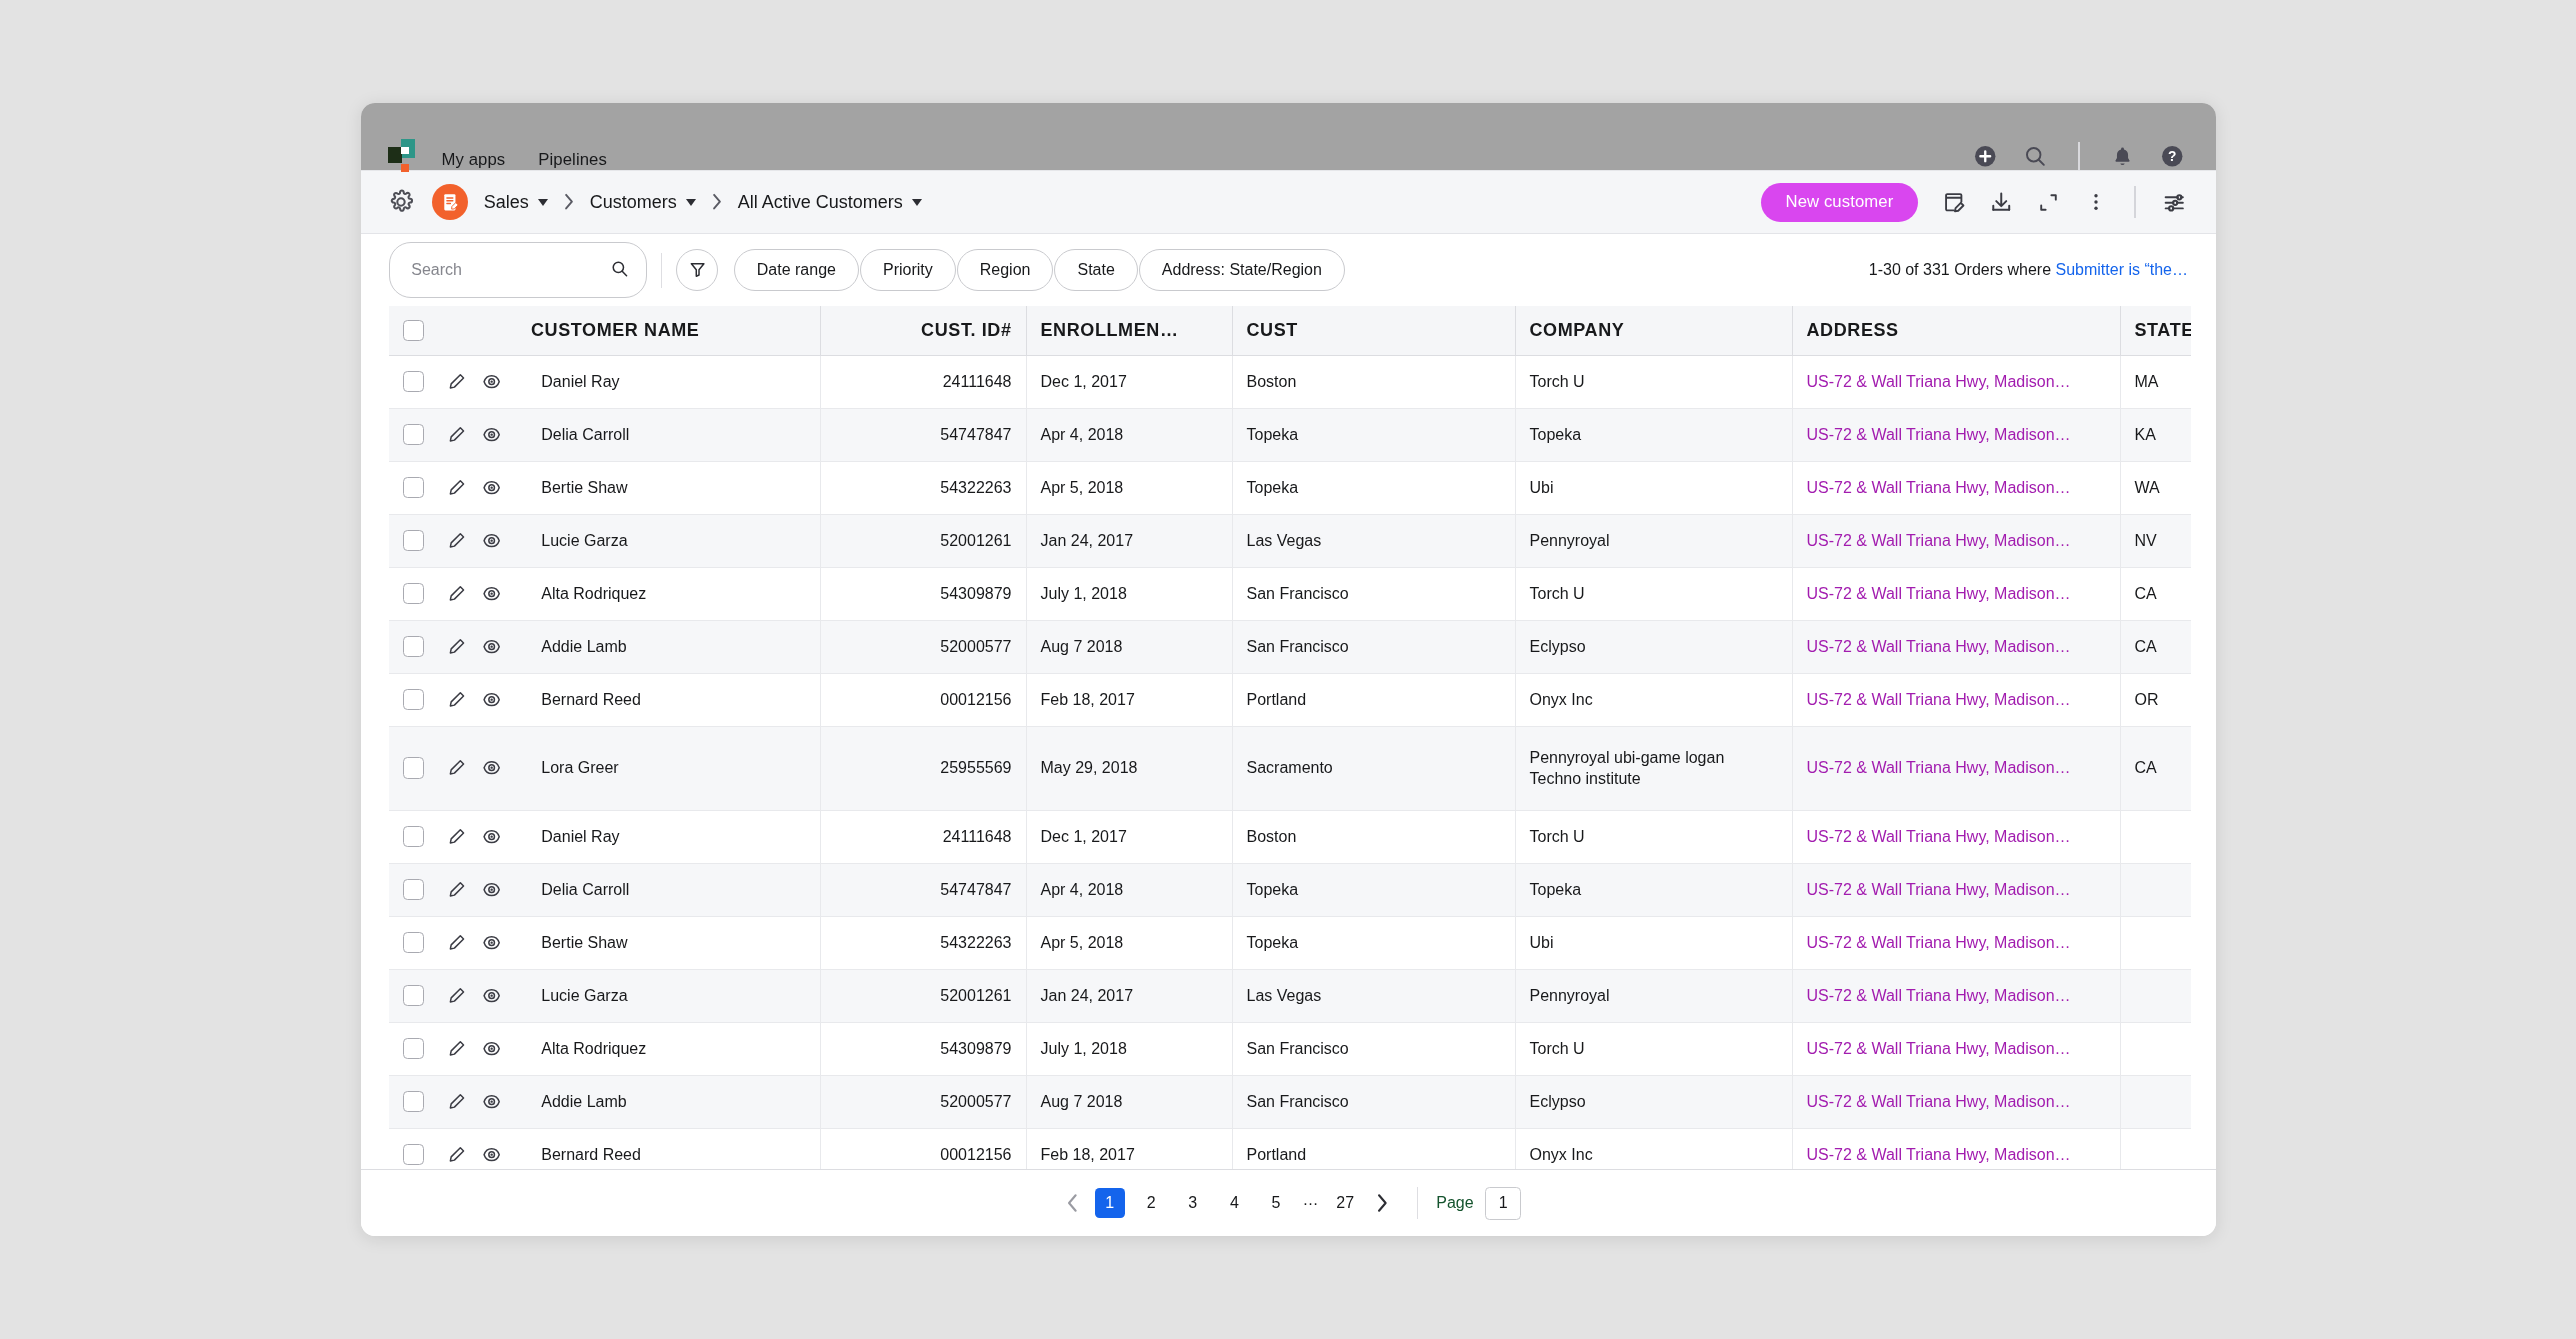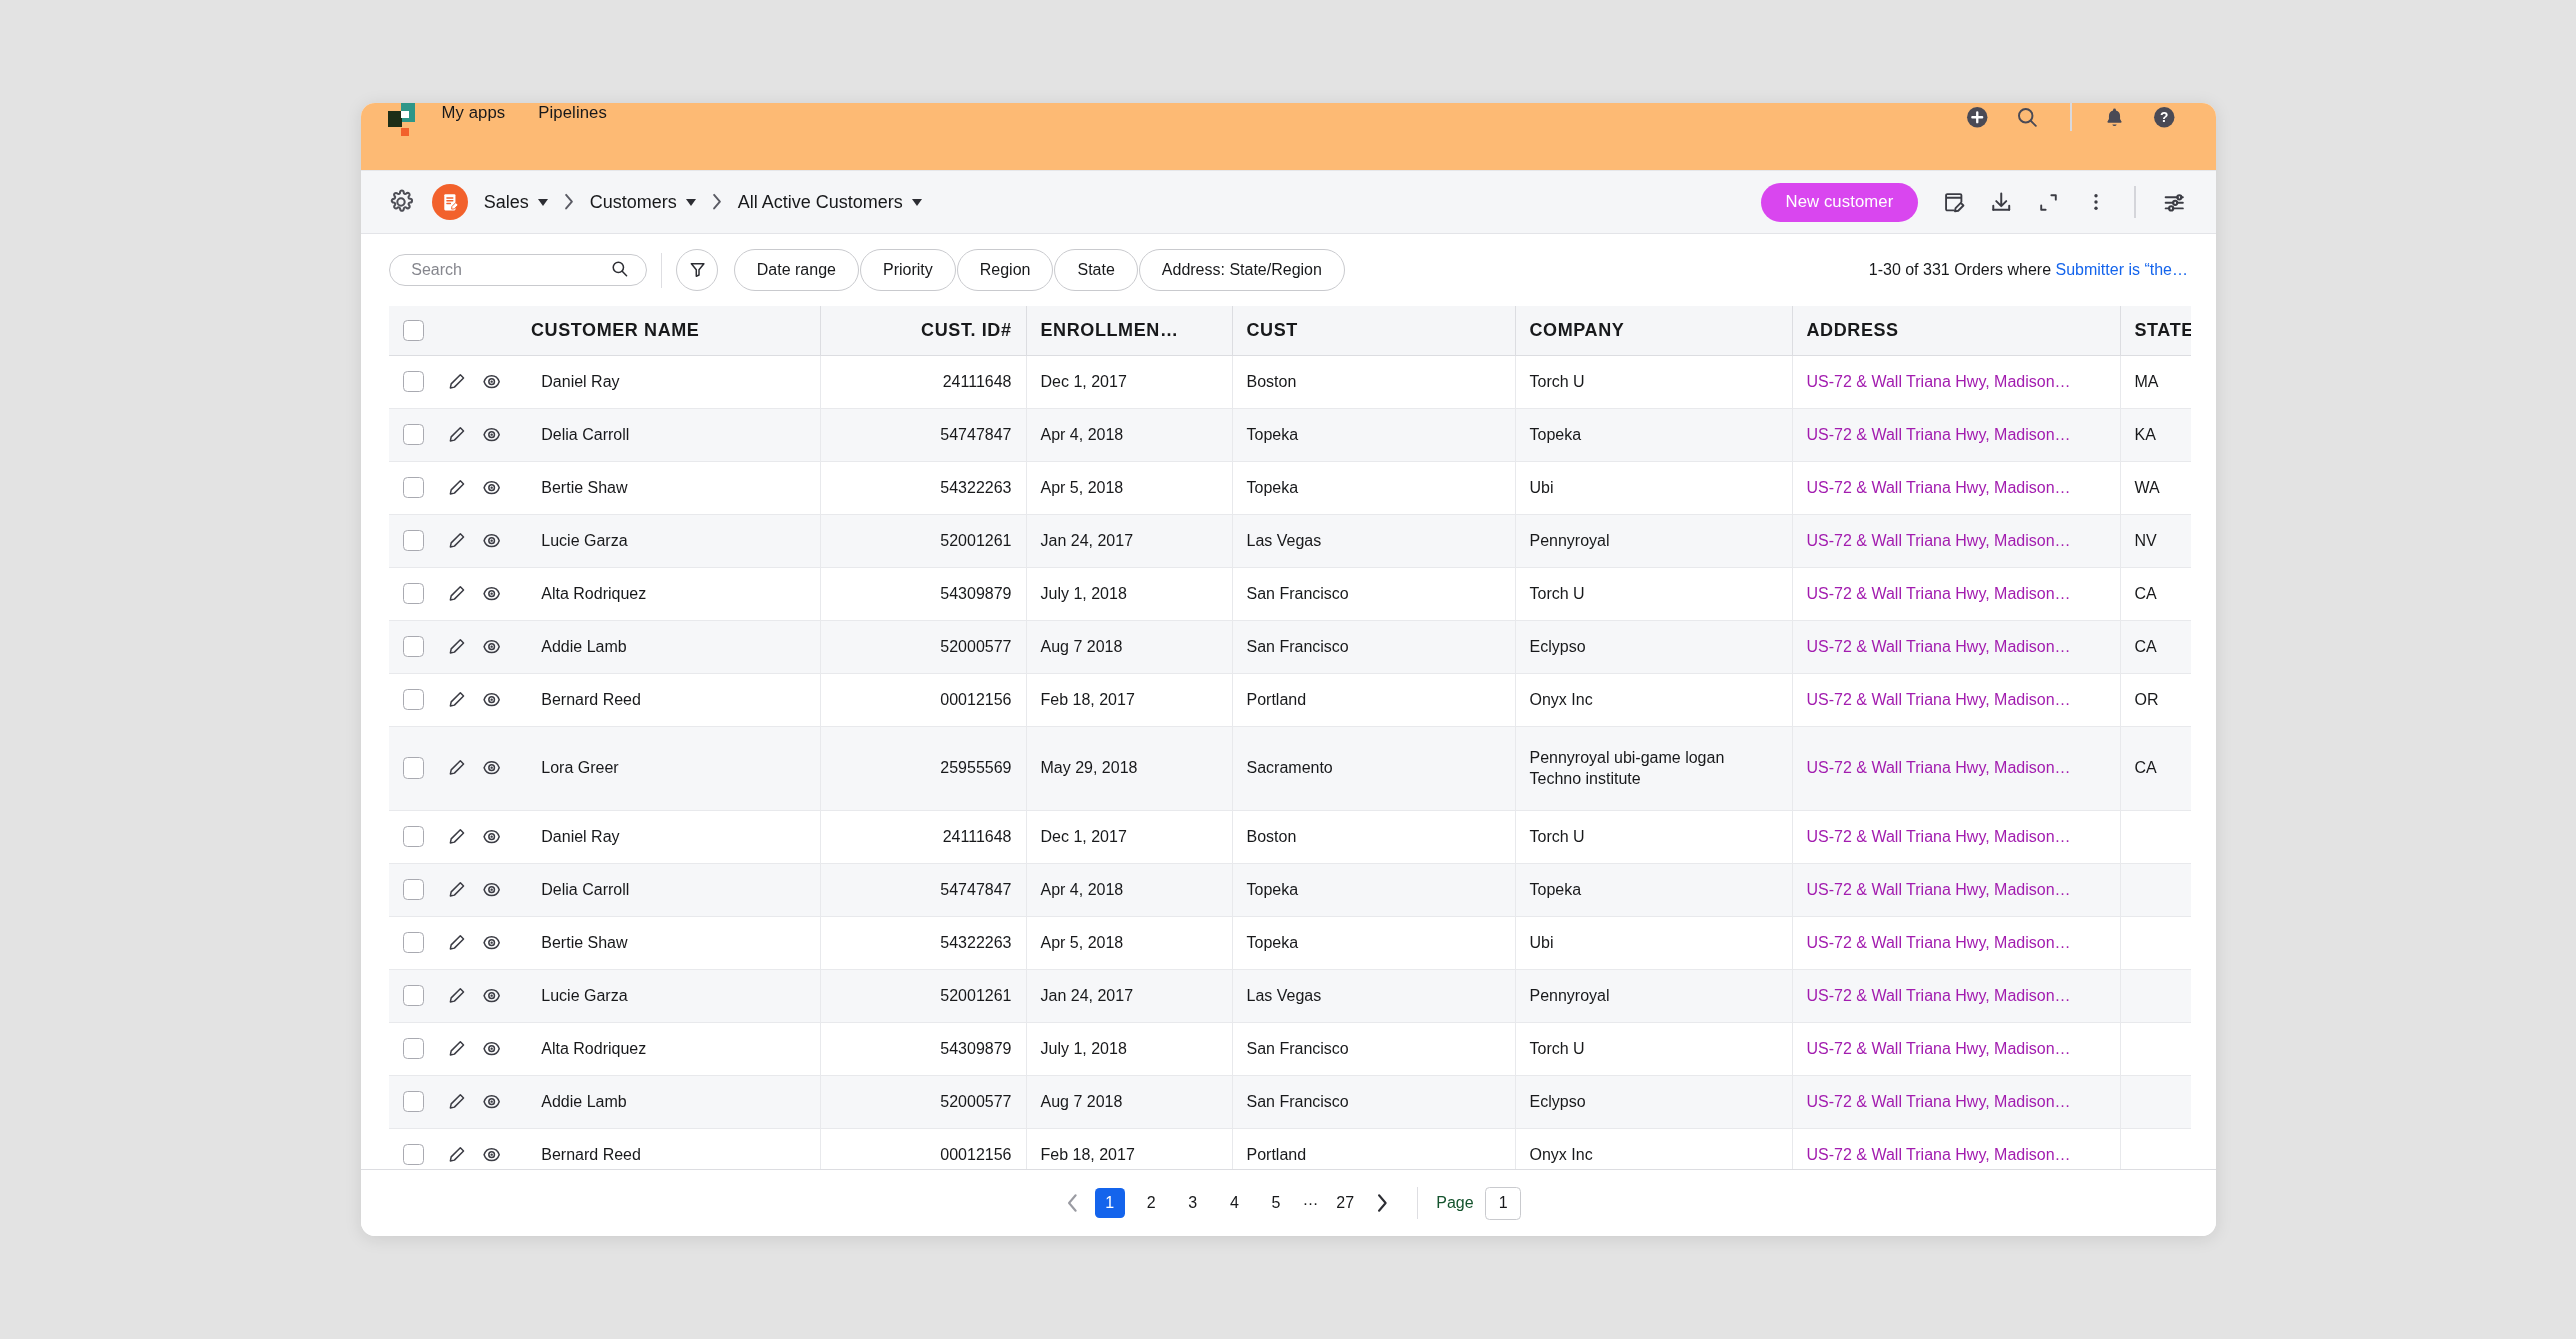--- a/index.html
+++ b/index.html
@@ -28,23 +28,23 @@
     overflow: hidden;
     display: flex;
     flex-direction: column;
   }
 
   
   .topbar {
     height: 67px;
     flex: 0 0 67px;
     display: flex;
-    align-items: flex-start;
-    padding: 0 38px 0 26px;
-    background: #fdba74;
+    align-items: flex-end;
+    padding: 0 30px 0 26px;
+    background: #a3a3a3;
     box-sizing: border-box;
   }
   .logo {
     position: relative;
     width: 30px;
     height: 31px;
     margin-right: 24.5px;
     flex: 0 0 auto;
   }
   .logo i { position: absolute; display: block; }
@@ -131,21 +131,21 @@
   .filterbar {
     height: 72px;
     flex: 0 0 72px;
     display: flex;
     align-items: center;
     padding: 0 28px 0 28px;
     background: #fff;
     box-sizing: border-box;
   }
   .search-box {
-    width: 258px; height: 32px;
+    width: 258px; height: 56px;
     border: 0.6px solid #c9cace;
     border-radius: 22px;
     display: flex; align-items: center;
     padding: 0 16.7px 0 19.3px;
     box-sizing: border-box;
     cursor: text;
     justify-content: center;
   }
   .search-box input {
     border: none; outline: none; background: transparent;

